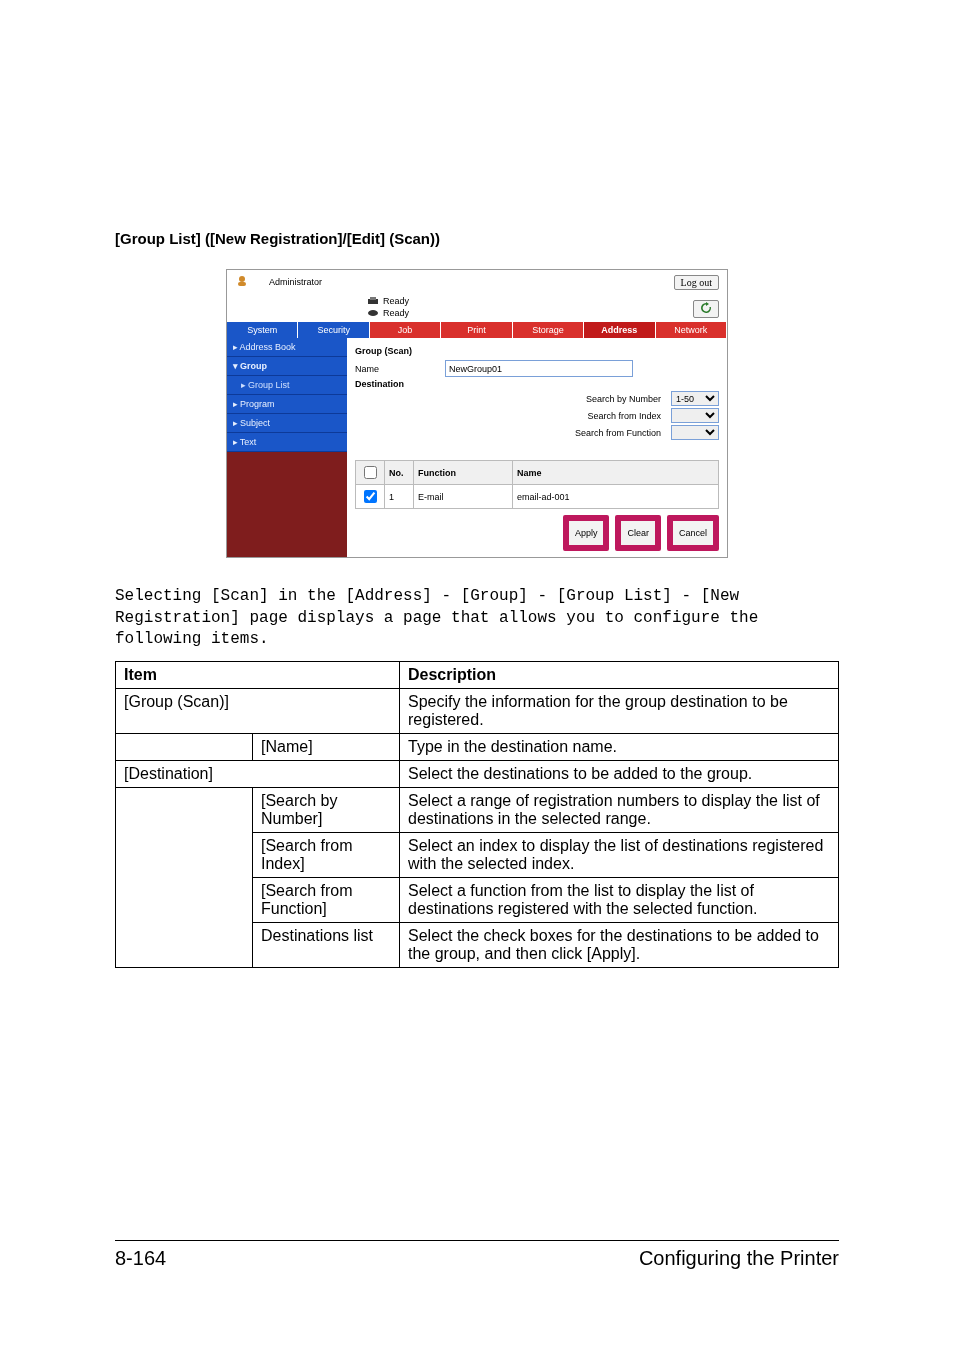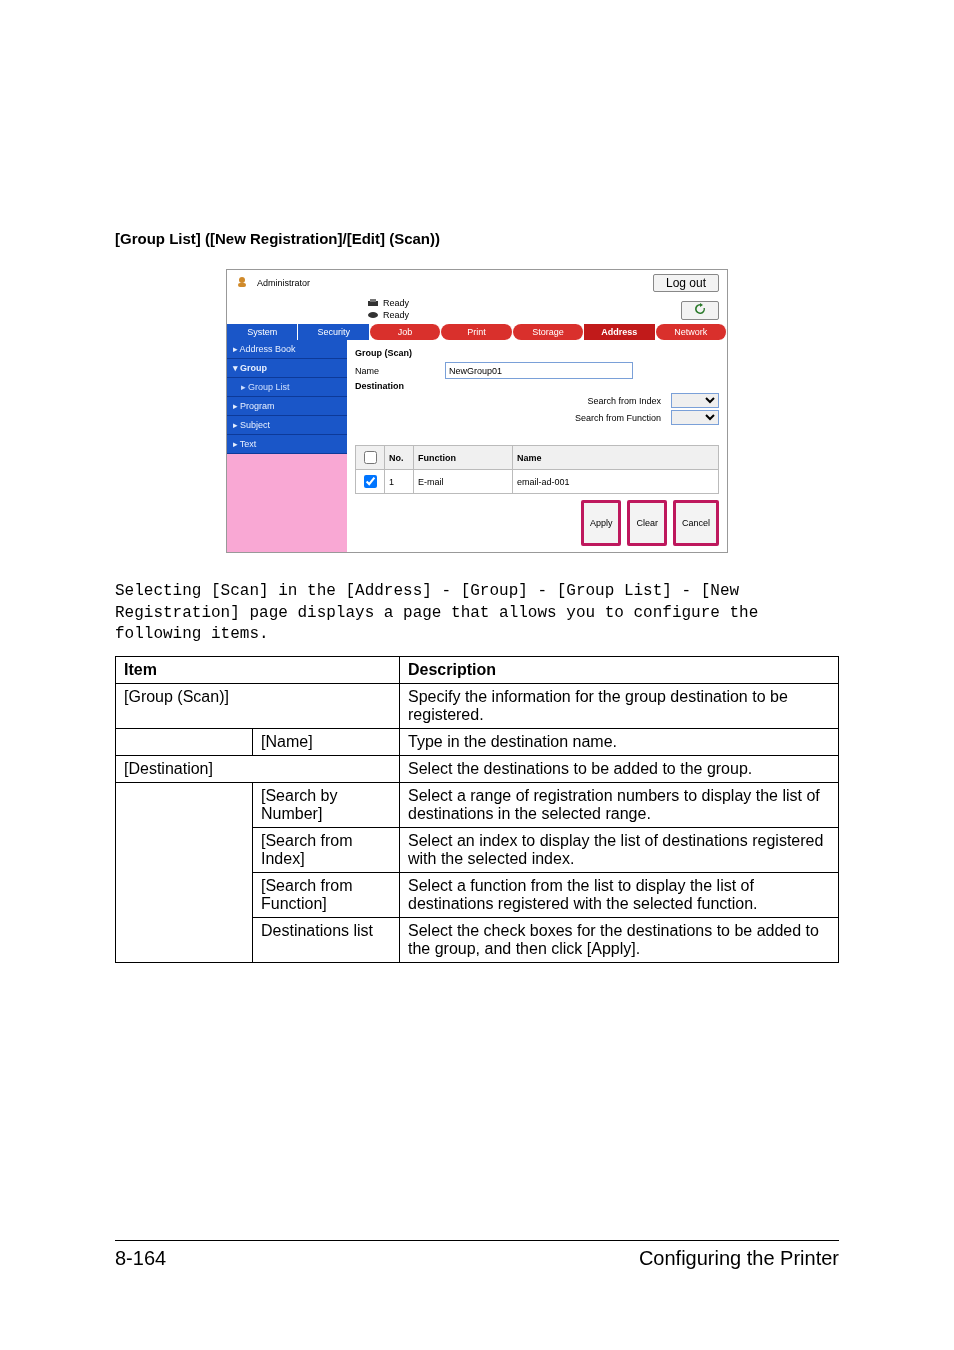--- a/index.html
+++ b/index.html
@@ -35,28 +35,29 @@
   }
   .app-header {
     display: flex;
     align-items: center;
     justify-content: space-between;
     padding: 4px 8px;
   }
   .app-header-left {
     display: flex;
     align-items: center;
-    gap: 8px;
+    gap: 20px;
   }
   .btn-logout, .btn-refresh {
     border: 1px solid #888;
     background: #f3f3f3;
-    font-size: 12px;
-    padding: 1px 12px;
+    font-size: 10px;
+    padding: 1px 6px;
     border-radius: 2px;
+    font-family: Liberation Serif, serif;
   }
   .status-row {
     display: flex;
     align-items: flex-end;
     justify-content: space-between;
     padding: 2px 8px 4px 140px;
   }
   .status-left {
     display: flex;
     flex-direction: column;
@@ -73,28 +74,28 @@
   }
   .tab {
     flex: 1;
     text-align: center;
     color: #fff;
     font-size: 9px;
     padding: 3px 0;
     border-right: 1px solid #fff;
   }
   .tab-blue { background: #1a56c8; }
-  .tab-red  { background: #d9302c; border-radius: 8px; }
+  .tab-red  { background: #d9302c; }
   .tab-red-active { background: #c11a1a; font-weight: bold; }
   .body-row {
     display: flex;
   }
   .sidebar {
     width: 120px;
-    background: #f9a8d4;
+    background: #7f1d1d;
   }
   .side-item {
     background: #1a56c8;
     color: #e8f0ff;
     font-size: 9px;
     padding: 4px 6px;
     border-bottom: 1px solid #0d3a99;
   }
   .side-item.open { font-weight: bold; }
   .side-item.sub { padding-left: 14px; color: #cfe0ff; }
@@ -155,24 +156,24 @@
   .dest-table th.chk, .dest-table td.chk { width: 14px; text-align: center; }
   .dest-table th.no, .dest-table td.no { width: 20px; }
   .dest-table th.func, .dest-table td.func { width: 90px; }
   .footer-btns {
     display: flex;
     justify-content: flex-end;
     gap: 6px;
     margin-top: 6px;
   }
   .footer-btns button {
-    border: 3px solid #be185d;
+    border: 6px solid #be185d;
     background: #f3f3f3;
     font-size: 9px;
-    padding: 15px 6px;
+    padding: 7px 6px;
     border-radius: 2px;
     text-align: right;
   }
   .para {
     font-size: 16px;
     line-height: 1.35;
     margin: 0 0 10px 0;
     font-family: Liberation Mono, monospace;
   }
   .desc-table {
@@ -276,20 +277,26 @@
 
           <div class="form-row">
             <div class="form-label">Name</div>
             <input class="text-input" value="NewGroup01" style="">
           </div>
 
           <div class="form-row">
             <div class="form-label" style="font-weight:bold">Destination</div>
           </div>
 
+          <div class="search-line">
+            <span class="lbl">Search by Number</span>
+            <select class="select-small">
+              <option>1-50</option>
+            </select>
+          </div>
           <div class="search-line">
             <span class="lbl">Search from Index</span>
             <select class="select-small"><option></option></select>
           </div>
           <div class="search-line">
             <span class="lbl">Search from Function</span>
             <select class="select-small"><option></option></select>
           </div>
 
           <table class="dest-table">

